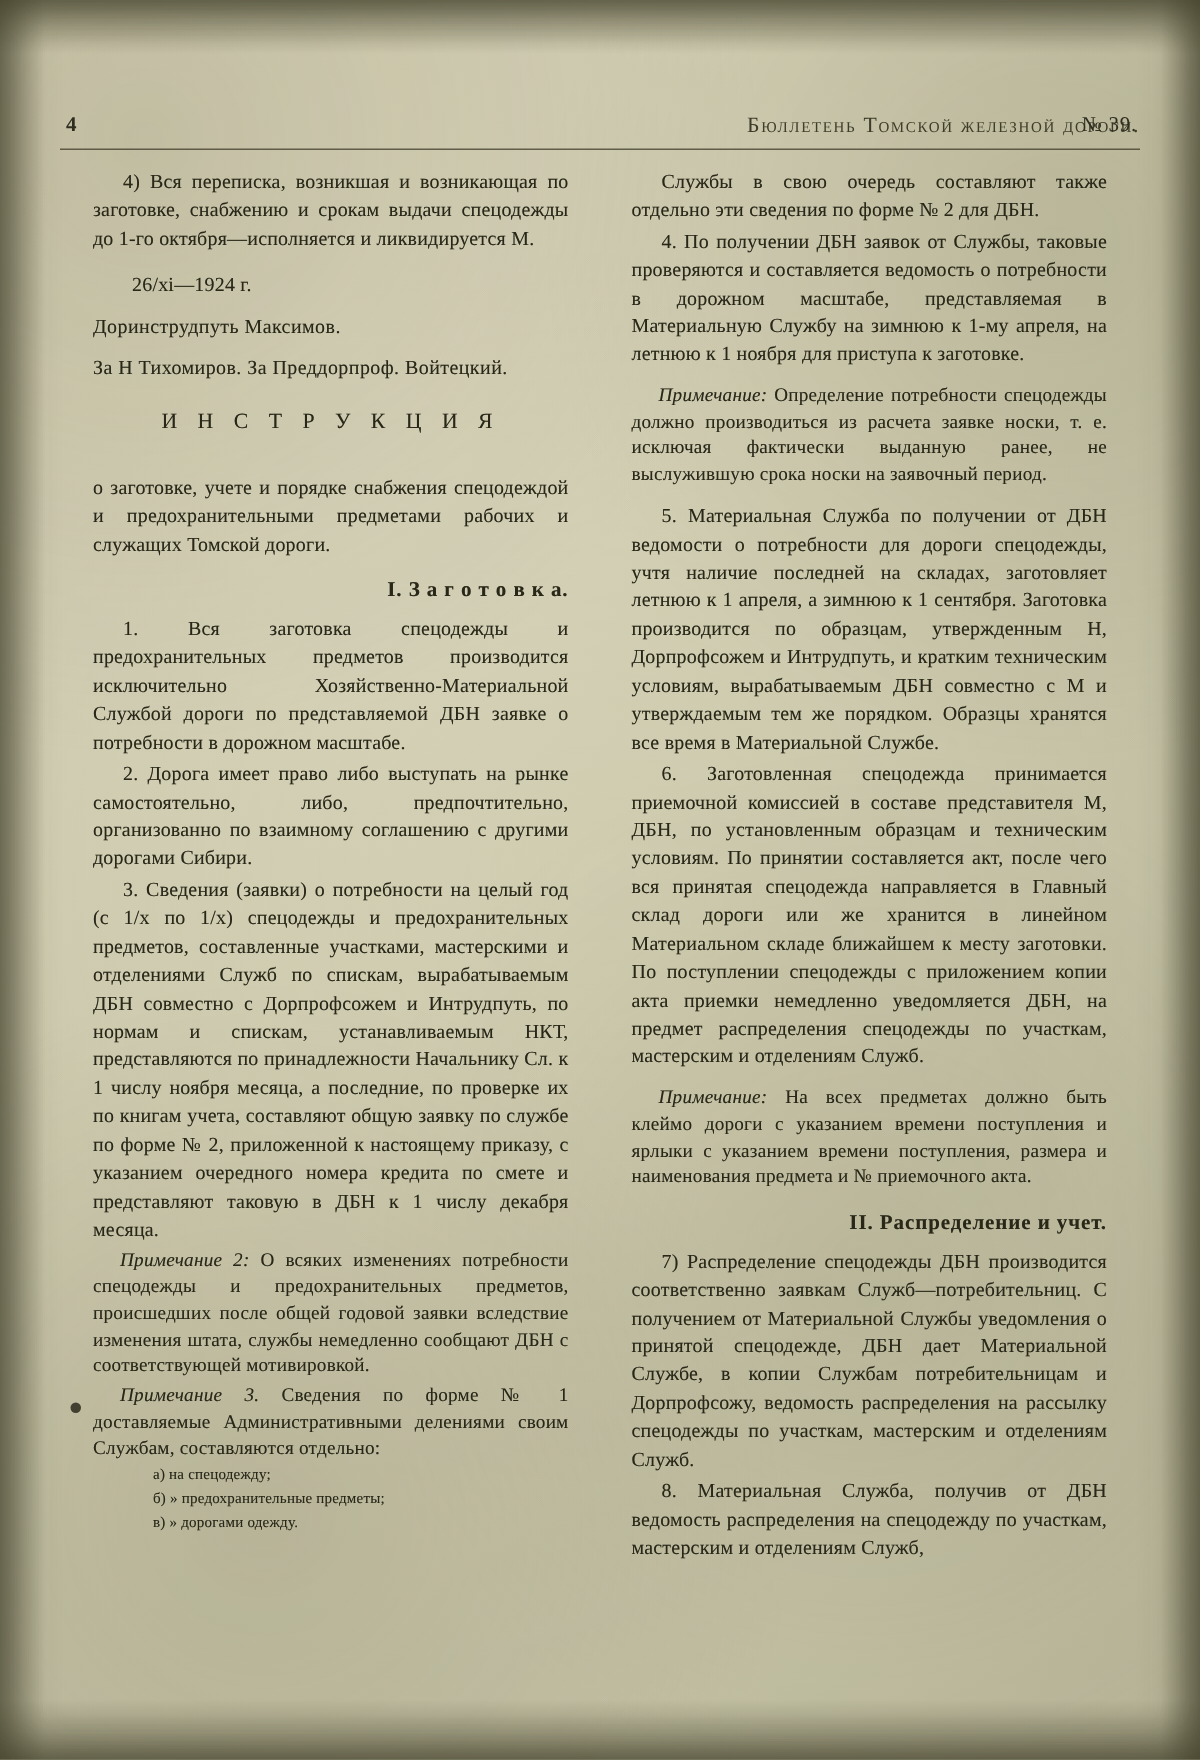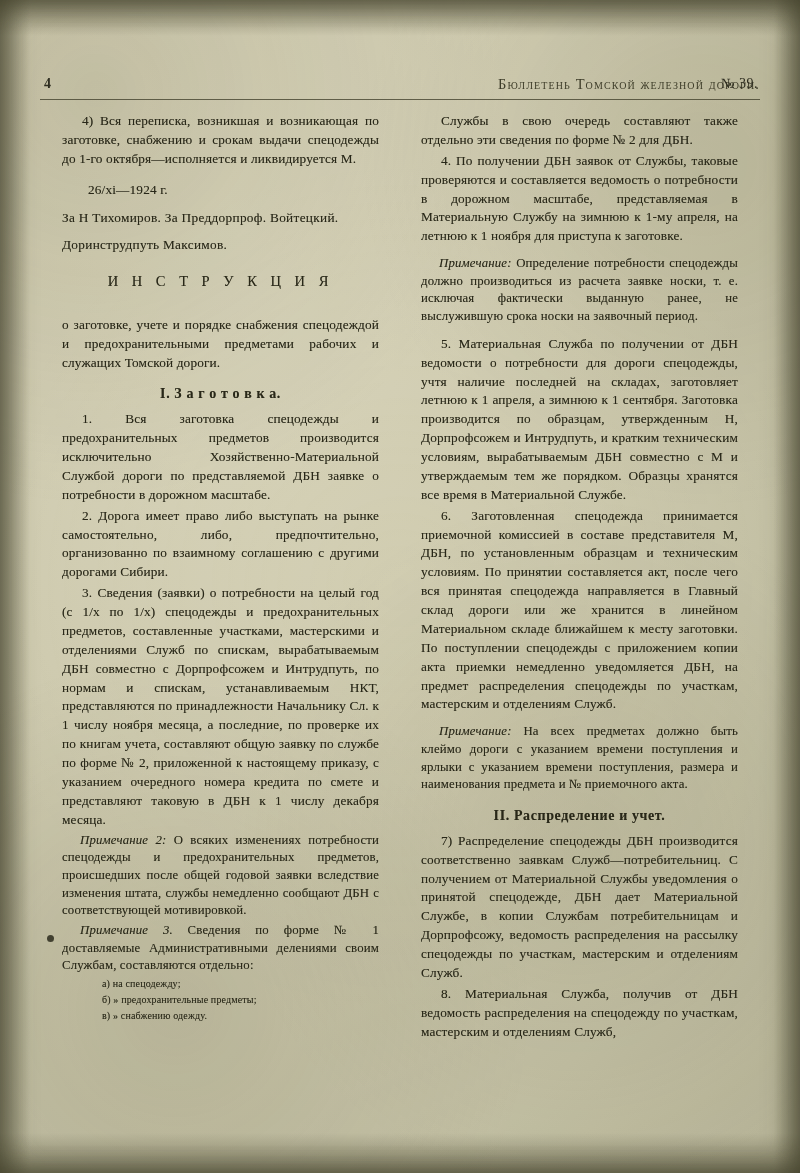--- a/index.html
+++ b/index.html
@@ -120,21 +120,21 @@
     letter-spacing: .15px;
   }
   p { margin: 0 0 2px 0; }
   .ind { text-indent: 20px; }
   .noind { text-indent: 0; }
   .small { font-size: 10px; }
   .sp { margin-top: 9px; }
   .note { font-size: 12.8px; line-height: 1.38; text-indent: 18px; }
   .note i, .ital { font-style: italic; }
   .sec-title {
-    text-align: center;
+    text-align: right;
     font-weight: bold;
     font-size: 14px;
     letter-spacing: .6px;
     margin: 12px 0 6px 0;
     text-indent: 0;
   }
   .instr-title {
     text-align: center;
     font-size: 14.5px;
     letter-spacing: 5px;
@@ -208,22 +208,22 @@
     <div class="blot"></div>
 
     <div class="cols">
 
       <div class="col">
 
         <p class="ind">4) Вся переписка, возникшая и возникающая по заготовке, снабжению и срокам выдачи спецодежды до 1-го октября—исполняется и ликвидируется М.</p>
 
         <p class="date">26/xi—1924 г.</p>
 
+        <p class="sig">Доринструдпуть Максимов.</p>
         <p class="sig">За Н Тихомиров. За Преддорпроф. Войтецкий.</p>
-        <p class="sig">Доринструдпуть Максимов.</p>
 
         <p class="instr-title">И Н С Т Р У К Ц И Я</p>
         <p class="noind">о заготовке, учете и порядке снабжения спецодеждой и предохранительными предметами рабочих и служащих Томской дороги.</p>
 
         <p class="sec-title">I. З а г о т о в к а.</p>
 
         <p class="ind">1. Вся заготовка спецодежды и предохранительных предметов производится исключительно Хозяйственно-Материальной Службой дороги по представляемой ДБН заявке о потребности в дорожном масштабе.</p>
         <p class="ind">2. Дорога имеет право либо выступать на рынке самостоятельно, либо, предпочтительно, организованно по взаимному соглашению с другими дорогами Сибири.</p>
         <p class="ind">3. Сведения (заявки) о потребности на целый год (с 1/х по 1/х) спецодежды и предохранительных предметов, составленные участками, мастерскими и отделениями Служб по спискам, вырабатываемым ДБН совместно с Дорпрофсожем и Интрудпуть, по нормам и спискам, устанавливаемым НКТ, представляются по принадлежности Начальнику Сл. к 1 числу ноября месяца, а последние, по проверке их по книгам учета, составляют общую заявку по службе по форме № 2, приложенной к настоящему приказу, с указанием очередного номера кредита по смете и представляют таковую в ДБН к 1 числу декабря месяца.</p>
 
@@ -233,21 +233,21 @@
           <span>О всяких изменениях потребности спецодежды и предохранительных предметов, происшедших после общей годовой заявки вследствие изменения штата, службы немедленно сообщают ДБН с соответствующей мотивировкой.</span>
         </p>
 
         <p class="note">
           <span class="ital">Примечание 3.</span>
           <span>Сведения по форме № 1 доставляемые Административными делениями своим Службам, составляются отдельно:</span>
         </p>
 
         <p class="lettered small">а) на спецодежду;</p>
         <p class="lettered small">б) » предохранительные предметы;</p>
-        <p class="lettered small">в) » снабжению одежду.</p>
+        <p class="lettered small">в) » дорогами одежду.</p>
 
       </div>
 
       <div class="col">
 
         <p class="ind">Службы в свою очередь составляют также отдельно эти сведения по форме № 2 для ДБН.</p>
 
         <p class="ind">4. По получении ДБН заявок от Службы, таковые проверяются и составляется ведомость о потребности в дорожном масштабе, представляемая в Материальную Службу на зимнюю к 1-му апреля, на летнюю к 1 ноября для приступа к заготовке.</p>
 
         <p class="note sp">

